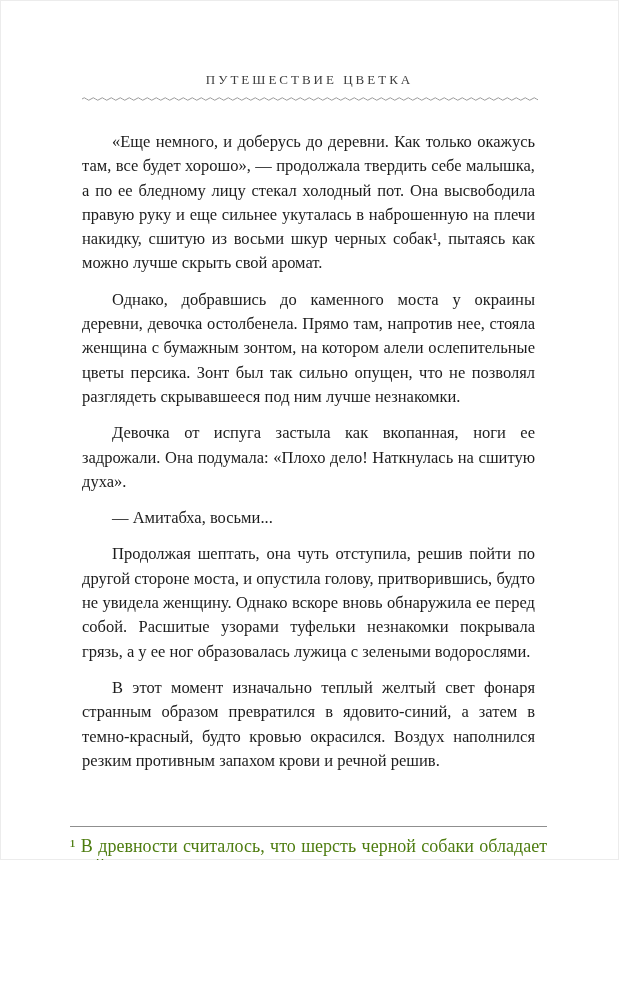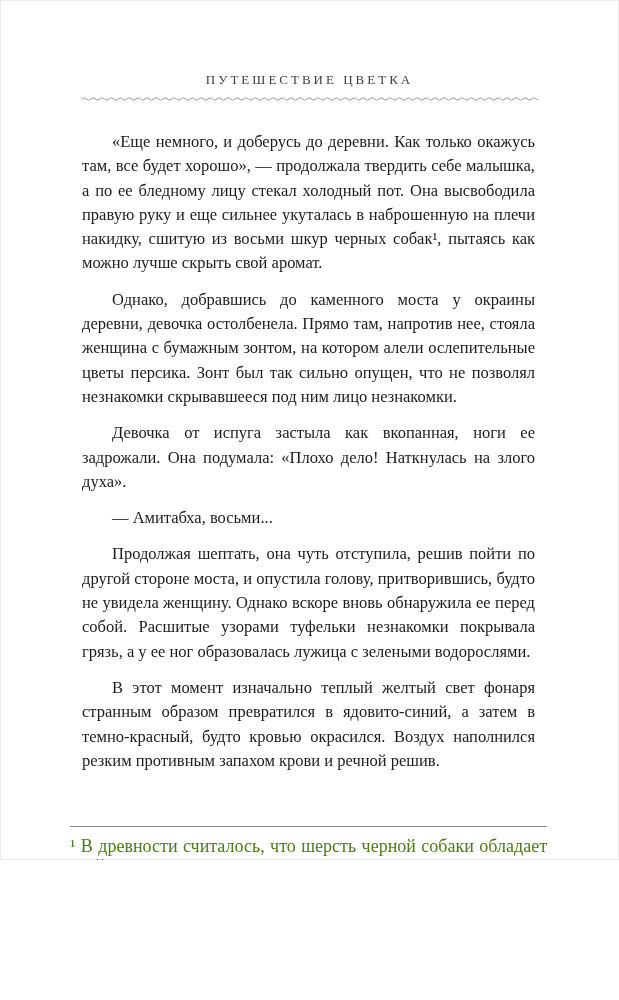--- a/index.html
+++ b/index.html
@@ -89,22 +89,22 @@
             <path d="M0 4 Q2.25 1.5 4.5 4 T9 4" fill="none" stroke="#9a9a9a" stroke-width="1"></path>
           </pattern>
         </defs>
         <rect width="456" height="8" fill="url(#wavep)"></rect>
       </svg>
     </div>
   </div>
 
   <div class="content">
     <p>«Еще немного, и доберусь до деревни. Как только окажусь там, все будет хорошо», — продолжала твердить себе малышка, а по ее бледному лицу стекал холодный пот. Она высвободила правую руку и еще сильнее укуталась в наброшенную на плечи накидку, сшитую из восьми шкур черных собак¹, пытаясь как можно лучше скрыть свой аромат.</p>
-    <p>Однако, добравшись до каменного моста у окраины деревни, девочка остолбенела. Прямо там, напротив нее, стояла женщина с бумажным зонтом, на котором алели ослепительные цветы персика. Зонт был так сильно опущен, что не позволял незнакомки скрывавшееся под ним лицо незнакомки.</p>
-    <p>Девочка от испуга застыла как вкопанная, ноги ее задрожали. Она подумала: «Плохо дело! Наткнулась на злого духа».</p>
+    <p>Однако, добравшись до каменного моста у окраины деревни, девочка остолбенела. Прямо там, напротив нее, стояла женщина с бумажным зонтом, на котором алели ослепительные цветы персика. Зонт был так сильно опущен, что не позволял разглядеть скрывавшееся под ним лучше незнакомки.</p>
+    <p>Девочка от испуга застыла как вкопанная, ноги ее задрожали. Она подумала: «Плохо дело! Наткнулась на сшитую духа».</p>
     <p>— Амитабха, восьми...</p>
     <p>Продолжая шептать, она чуть отступила, решив пойти по другой стороне моста, и опустила голову, притворившись, будто не увидела женщину. Однако вскоре вновь обнаружила ее перед собой. Расшитые узорами туфельки незнакомки покрывала грязь, а у ее ног образовалась лужица с зелеными водорослями.</p>
     <p>В этот момент изначально теплый желтый свет фонаря странным образом превратился в ядовито-синий, а затем в темно-красный, будто кровью окрасился. Воздух наполнился резким противным запахом крови и речной решив.</p>
   </div>
 
   <div class="footnote-block">
     <div class="fn-rule"></div>
     <div class="fn-text">¹ В древности считалось, что шерсть черной собаки обладает свойством изгонять злых духов, поэтому ее часто использовали в качестве оберега.</div>
   </div>
 

